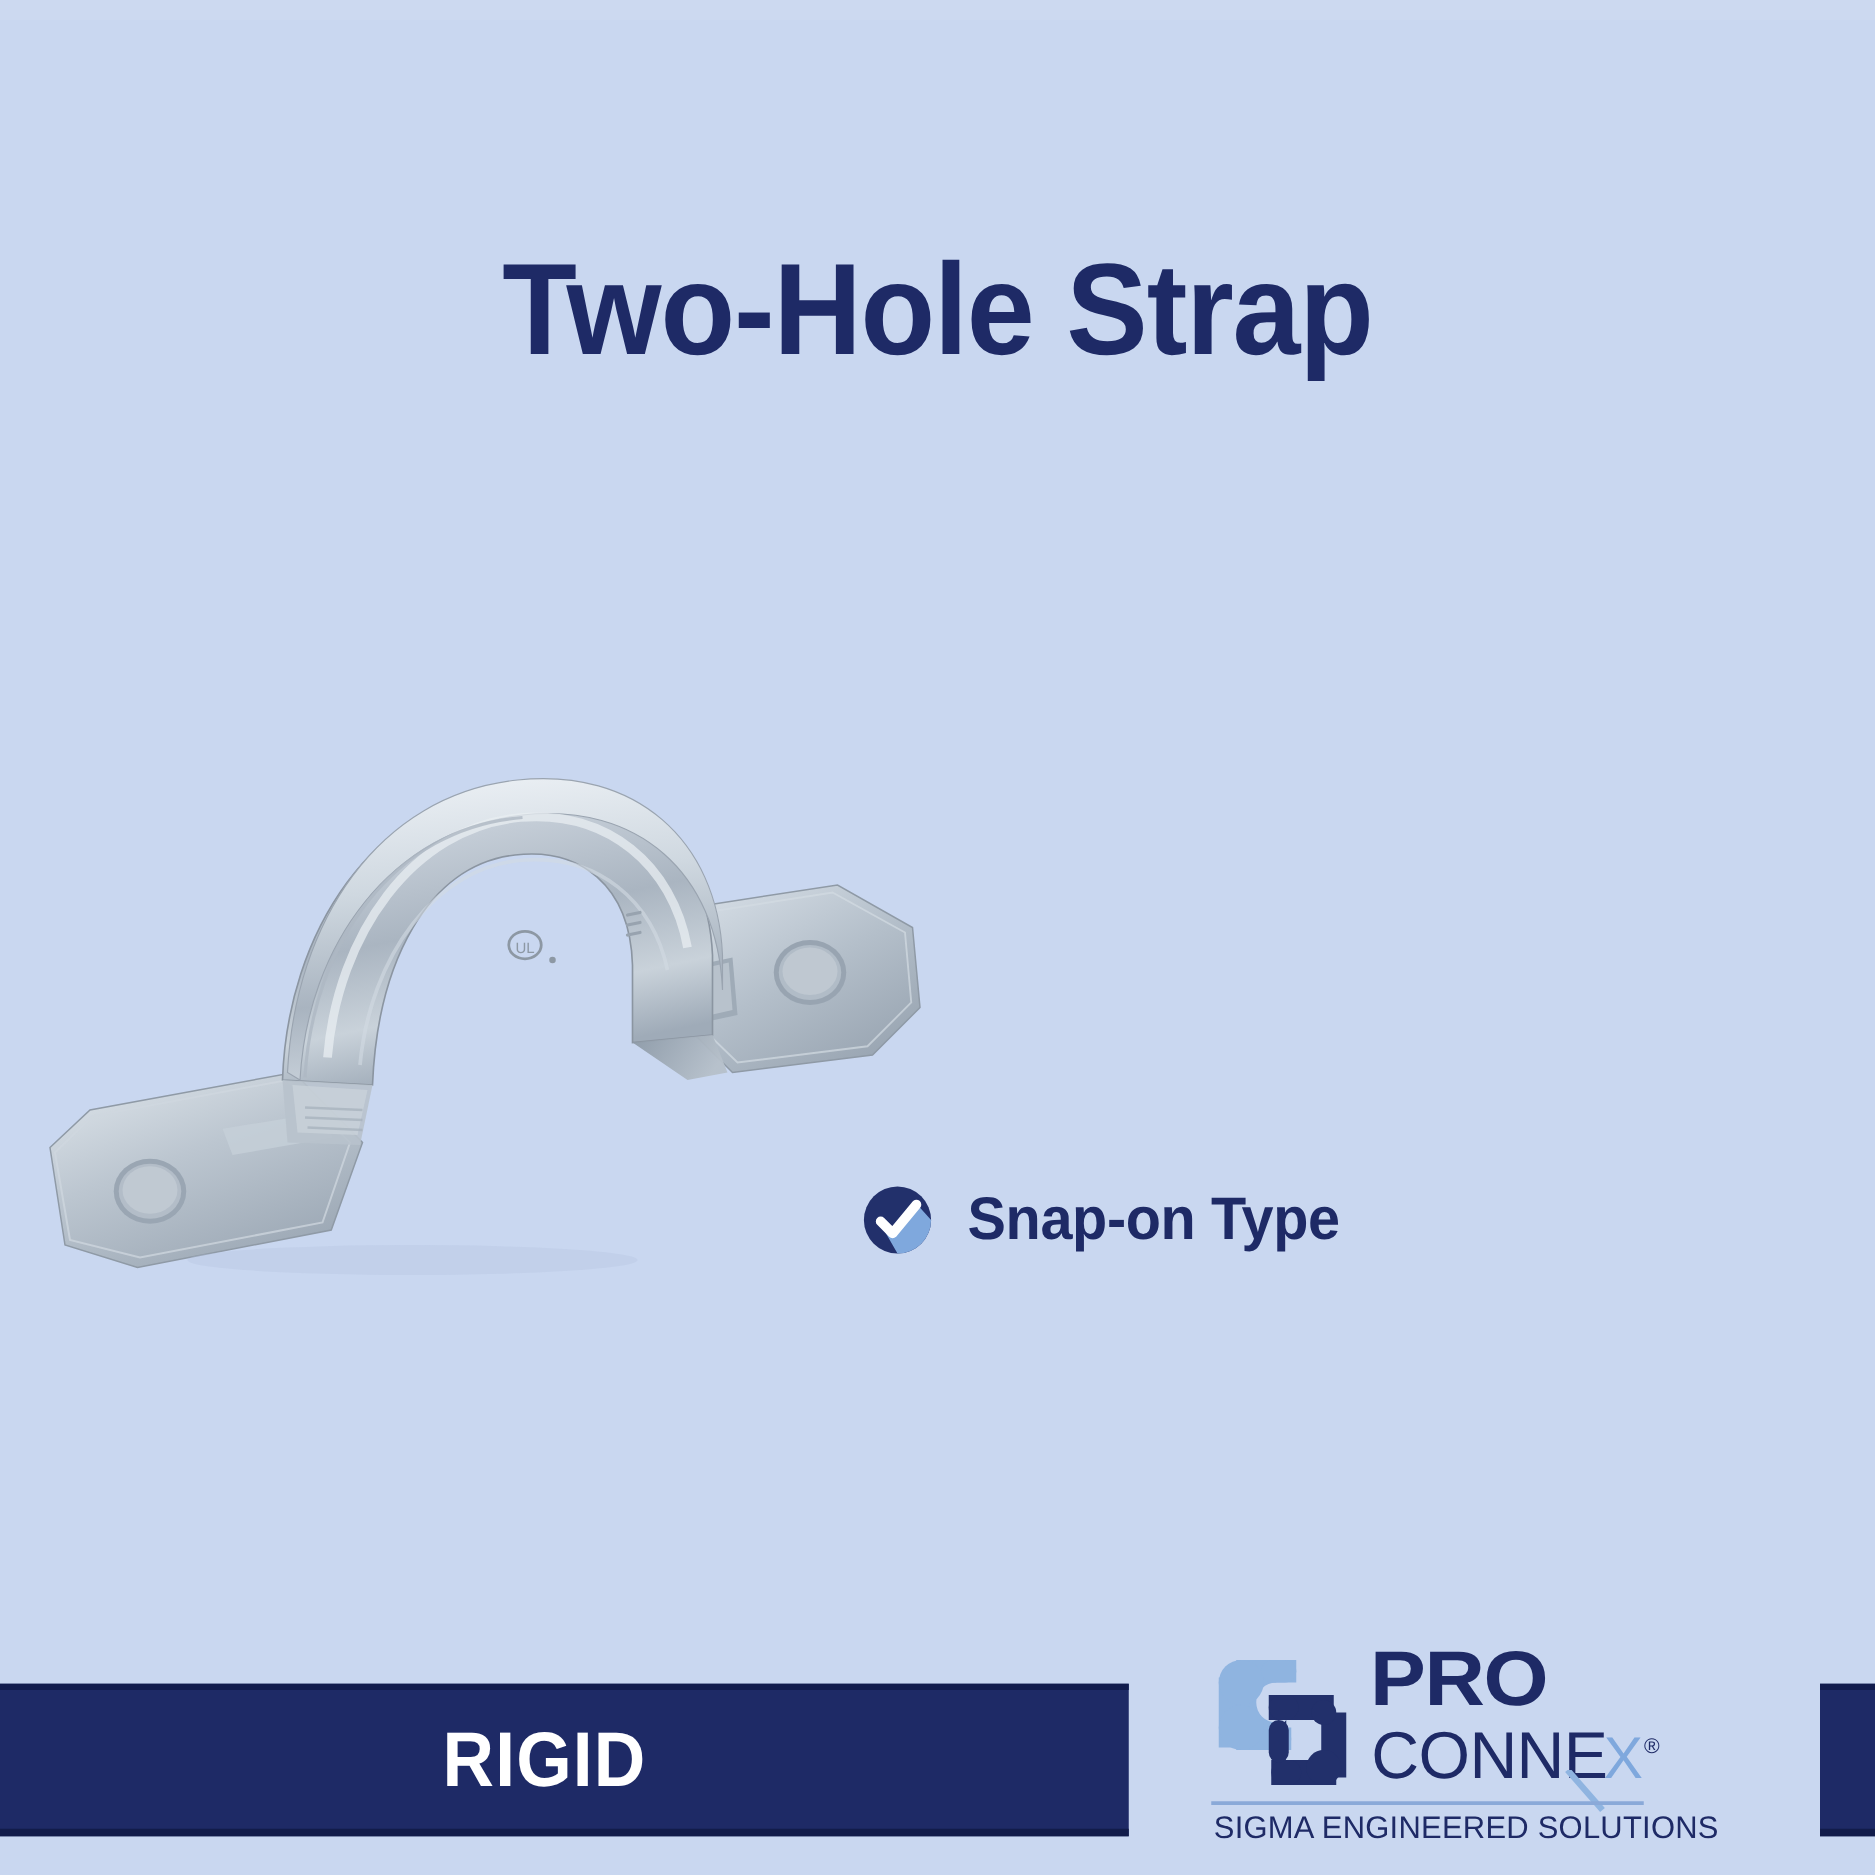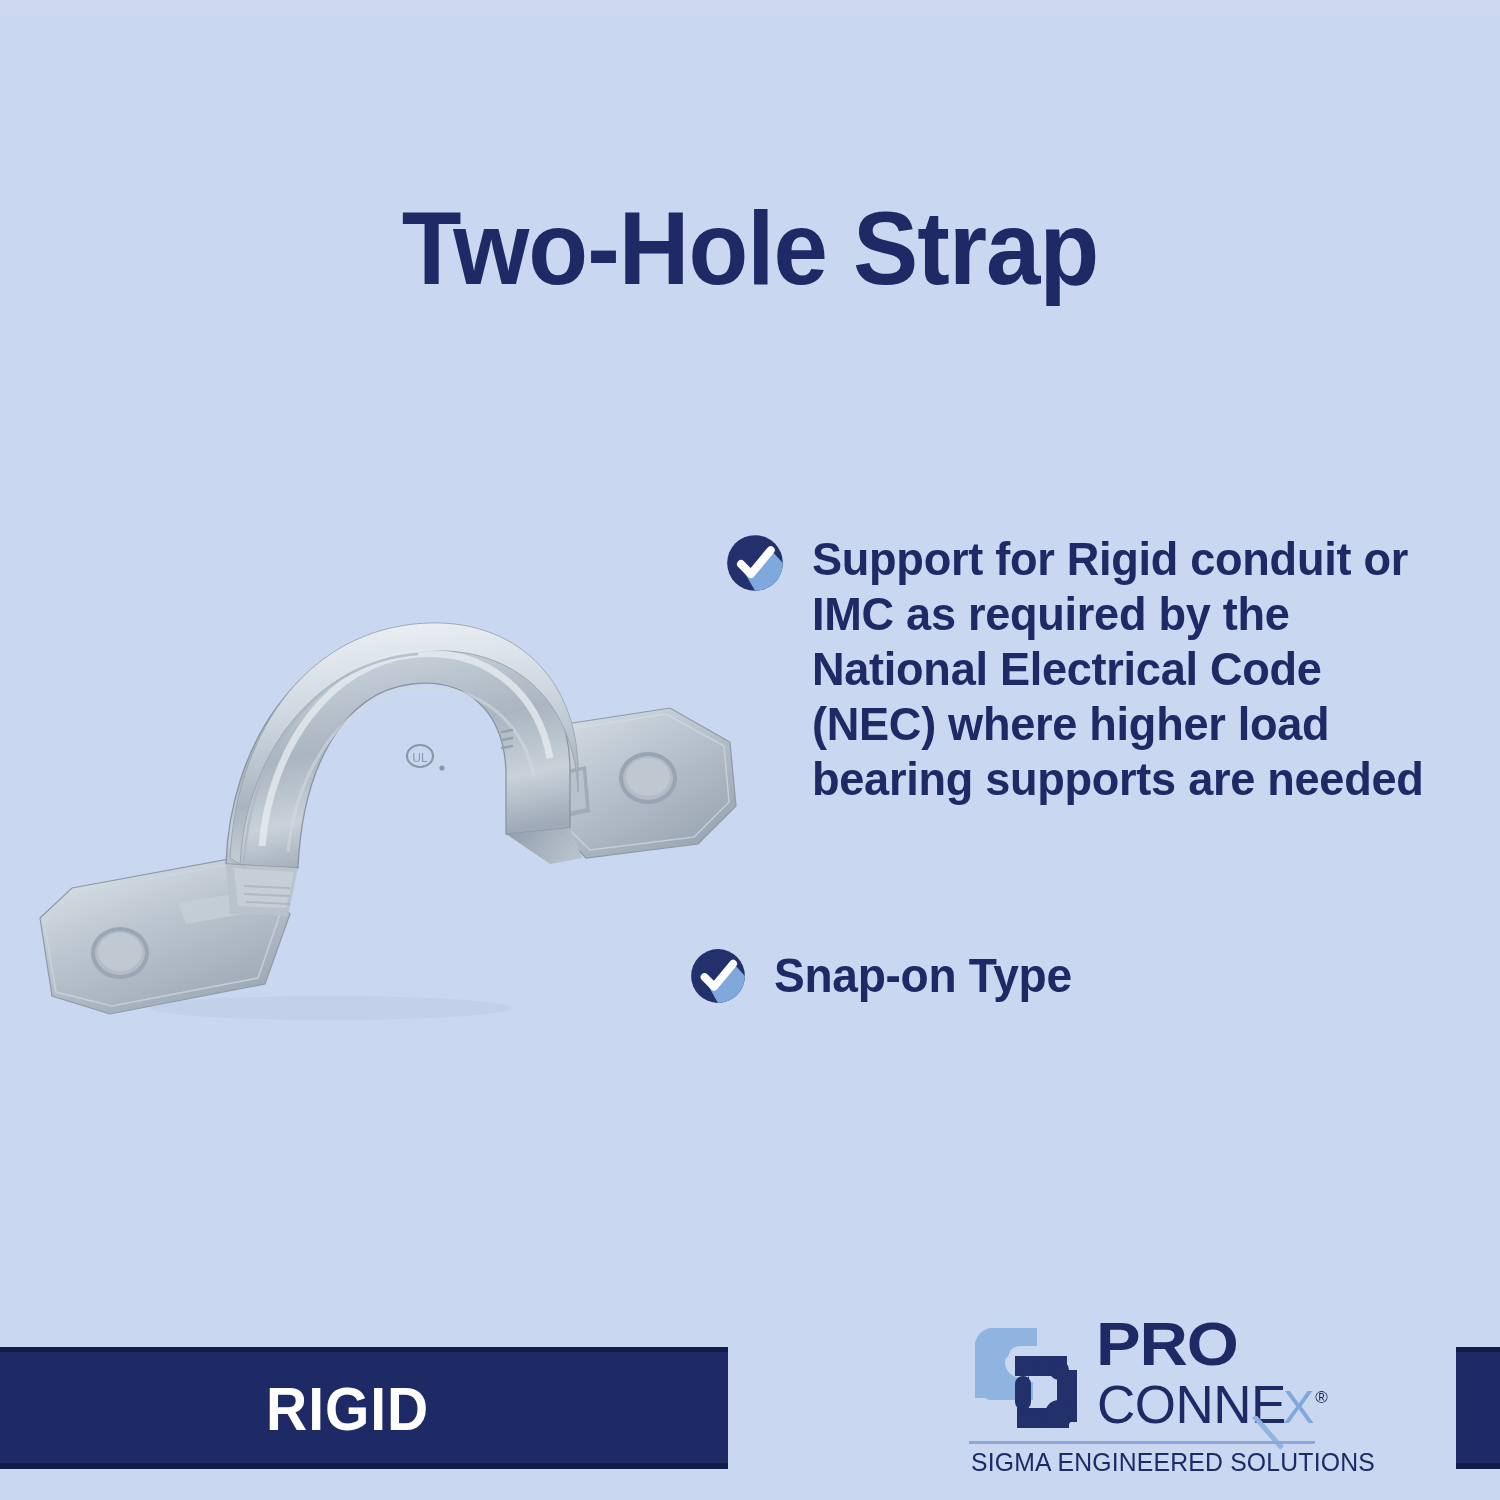--- a/index.html
+++ b/index.html
@@ -77,21 +77,21 @@
     transform: scaleX(0.96);
     transform-origin: 0 0;
   }
   #bullet-2 .bullet-text { font-size: 48px; line-height: 1.1; }
 
   
   #rigid-banner {
     position: absolute;
     left: 0;
     top: 1331px;
-    width: 728px;
+    width: 903px;
     height: 122px;
     background: #1e2a66;
     display: flex;
     align-items: center;
     justify-content: center;
   }
   #rigid-banner::before {
     content: "";
     position: absolute;
     left: 0; right: 0; top: 0;
@@ -332,30 +332,20 @@
       <path d="M196 268 L268 272 L258 320 L200 318 Z" fill="#b8c2cc" opacity="0.9"></path>
       <path d="M204 272 L264 276 L256 312 L208 310 Z" fill="#ccd4dc" opacity="0.7"></path>
       <path d="M214 290 l46 2 M214 298 l46 2 M216 306 l44 2" stroke="#a5b0bb" stroke-width="2" opacity="0.7"></path>
 
       <path d="M476 238 L540 232 L552 262 L520 268 Z" fill="url(#shadeInner)" opacity="0.95"></path>
 
       <ellipse cx="300" cy="412" rx="180" ry="12" fill="#b4c3e0" opacity="0.35"></ellipse>
     </svg>
   </div>
 
-  <div class="bullet-row" id="bullet-1">
-    <span class="check-icon">
-      <svg viewBox="0 0 100 100" xmlns="http://www.w3.org/2000/svg">
-        <circle cx="50" cy="50" r="48" fill="#22306b"></circle>
-        <path d="M50 98 A48 48 0 0 0 98 50 L80 30 L44 70 L26 56 Z" fill="#7fa8dd"></path>
-        <path d="M26 52 L43 69 L77 28" fill="none" stroke="#ffffff" stroke-width="14" stroke-linecap="round" stroke-linejoin="round"></path>
-      </svg>
-    </span>
-    <span class="bullet-text">Support for Rigid conduit or IMC as required by the National Electrical Code (NEC) where higher load bearing supports are needed</span>
-  </div>
 
   <div class="bullet-row" id="bullet-2">
     <span class="check-icon">
       <svg viewBox="0 0 100 100" xmlns="http://www.w3.org/2000/svg">
         <circle cx="50" cy="50" r="48" fill="#22306b"></circle>
         <path d="M50 98 A48 48 0 0 0 98 50 L80 30 L44 70 L26 56 Z" fill="#7fa8dd"></path>
         <path d="M26 52 L43 69 L77 28" fill="none" stroke="#ffffff" stroke-width="14" stroke-linecap="round" stroke-linejoin="round"></path>
       </svg>
     </span>
     <span class="bullet-text">Snap-on Type</span>

